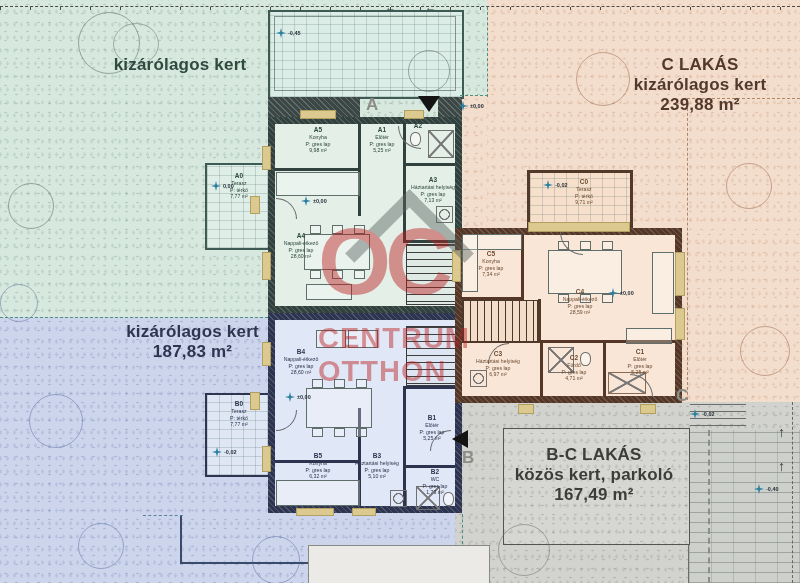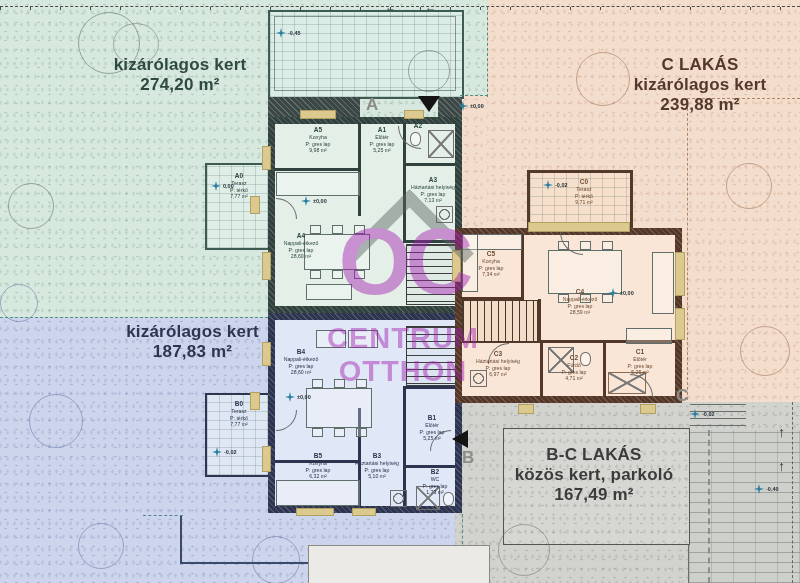--- a/index.html
+++ b/index.html
@@ -32,21 +32,21 @@
   .arc{position:absolute;border:1px solid #6a6a6a;background:transparent;z-index:13;}
   .em{position:absolute;display:flex;align-items:center;gap:2px;z-index:26;}
   .star{width:10px;height:10px;background:#2a7fa0;clip-path:polygon(50% 0,60% 40%,100% 50%,60% 60%,50% 100%,40% 60%,0 50%,40% 40%);flex:0 0 auto;}
   .ev{font-size:5.5px;font-weight:bold;color:#25303a;}
   .dash{position:absolute;z-index:6;}
   .tree{position:absolute;border-radius:50%;border:1.4px solid rgba(90,105,95,.55);z-index:5;}
   .tree span{position:absolute;border-radius:50%;border:1.2px solid rgba(90,105,95,.45);}
   .sec{position:absolute;color:#8d8d88;font-size:17px;font-weight:bold;z-index:28;}
   .tri{position:absolute;width:0;height:0;z-index:28;}
   .arrow{position:absolute;color:#333;font-weight:bold;z-index:28;}
-  .wm{position:absolute;left:318px;top:182px;width:170px;text-align:center;opacity:.45;color:#a21caf;z-index:40;}
+  .wm{position:absolute;left:318px;top:182px;width:170px;opacity:.45;color:#b91c1c;z-index:40;}
   .wm-roof{position:absolute;left:46px;top:26px;width:78px;height:78px;border-top:13px solid #59635f;border-left:13px solid #59635f;transform:rotate(45deg);}
   .wm-oc{position:relative;margin-top:34px;font-size:94px;line-height:92px;font-weight:bold;letter-spacing:-6px;}
   .wm-t{font-size:29px;font-weight:bold;letter-spacing:1px;line-height:33px;}
 </style>
 </head>
 <body>
 
 <div id="canvas">
 
   <div class="abs st-g" style="left:0;top:0;width:800px;height:583px;"></div>
@@ -185,21 +185,20 @@
   <div class="win" style="left:675px;top:252px;width:8px;height:42px;"></div>
   <div class="win" style="left:675px;top:308px;width:8px;height:30px;"></div>
   <div class="win" style="left:452px;top:250px;width:7px;height:30px;"></div>
   <div class="win" style="left:250px;top:196px;width:8px;height:16px;"></div>
   <div class="win" style="left:250px;top:392px;width:8px;height:16px;"></div>
   <div class="win" style="left:518px;top:404px;width:14px;height:8px;"></div>
   <div class="win" style="left:640px;top:404px;width:14px;height:8px;"></div>
 
   <div class="zlbl" style="left:75px;top:55px;width:210px;color:#2e4a41;">
     <div>kizárólagos kert</div>
-    <div>274,20 m²</div>
   </div>
   <div class="zlbl" style="left:595px;top:55px;width:210px;color:#53382b;">
     <div>C LAKÁS</div>
     <div>kizárólagos kert</div>
     <div>239,88 m²</div>
   </div>
   <div class="zlbl" style="left:85px;top:322px;width:215px;color:#2d3550;">
     <div>kizárólagos kert</div>
     <div>187,83 m²</div>
   </div>

